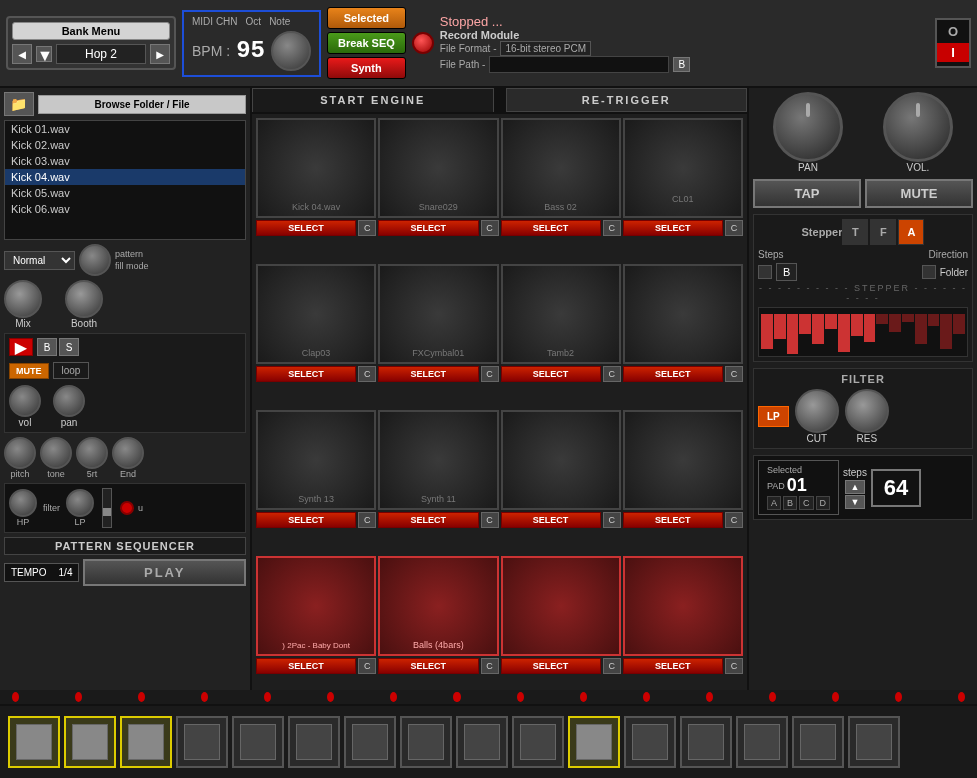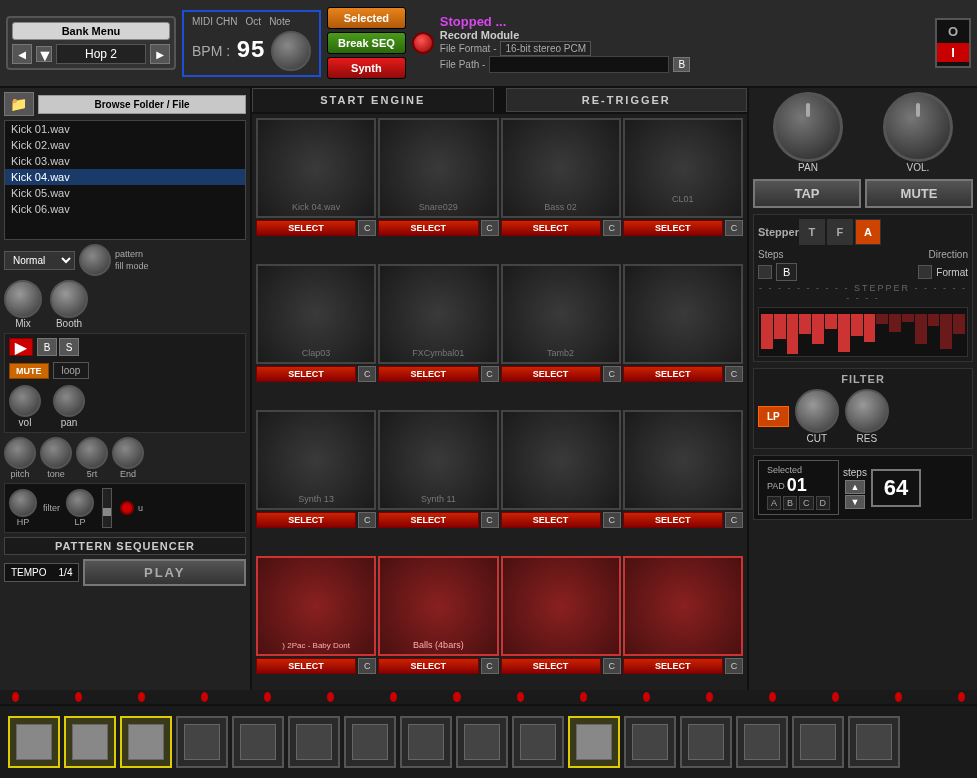--- a/index.html
+++ b/index.html
@@ -117,23 +117,23 @@
       gap: 6px;
       flex: 1;
     }
     .rec-dot {
       width: 22px; height: 22px;
       background: radial-gradient(circle at 40% 35%, #ff5555, #990000);
       border-radius: 50%;
       border: 2px solid #770000;
     }
     .stopped-info {
-      color: #d946ef;
+      color: #fca5a5;
       font-size: 13px;
-      font-weight: bold;
+      font-weight: normal;
     }
     .record-module-label {
       color: #ccc;
       font-size: 11px;
       font-weight: bold;
     }
     .file-format-row {
       display: flex; align-items: center; gap: 4px;
       font-size: 10px; color: #aaa;
     }
@@ -231,21 +231,21 @@
       border-radius: 50%;
       border: 2px solid #555;
     }
     .mode-labels {
       font-size: 9px; color: #aaa;
       display: flex; flex-direction: column;
       gap: 2px;
     }
 
     .mix-booth-section {
-      display: flex; align-items: flex-end; gap: 8px;
+      display: flex; align-items: flex-end; gap: 23px;
     }
     .knob-med {
       width: 38px; height: 38px;
       background: radial-gradient(circle at 40% 35%, #999, #333);
       border-radius: 50%;
       border: 2px solid #555;
     }
     .knob-label { font-size: 10px; color: #ccc; text-align: center; }
 
     .loop-section {
@@ -928,40 +928,40 @@
         <div class="knob-label">VOL.</div>
       </div>
     </div>
 
     <div class="tap-mute-row">
       <div class="tap-btn">TAP</div>
       <div class="mute-big-btn">MUTE</div>
     </div>
 
     <div class="stepper-section">
-      <div style="display:flex;justify-content:flex-start;align-items:center;">
+      <div style="display:flex;justify-content:center;align-items:center;">
         <span class="stepper-label">Stepper</span>
         <div class="tfa-row">
           <div class="tfa-btn t-btn">T</div>
           <div class="tfa-btn f-btn">F</div>
           <div class="tfa-btn a-btn">A</div>
         </div>
       </div>
       <div class="steps-direction">
         <span>Steps</span>
         <span>Direction</span>
       </div>
       <div style="display:flex;justify-content:space-between;align-items:center;margin-top:3px;">
         <div class="steps-control">
           <div class="check-box"></div>
           <span class="steps-val">B</span>
         </div>
         <div class="forward-check">
           <div class="check-box"></div>
-          <span style="font-size:10px;color:#ccc;">Format</span>
+          <span style="font-size:10px;color:#ccc;">Folder</span>
         </div>
       </div>
 
       <div style="font-size:9px;color:#666;text-align:center;margin-top:2px;letter-spacing:2px;">- - - - - - - - - - STEPPER - - - - - - - - - -</div>
 
       <div class="stepper-bars">
         <div class="stepper-bar-group">
           <div class="sbar active" style="height:35px;"></div>
           <div class="sbar active" style="height:25px;"></div>
           <div class="sbar active" style="height:40px;"></div>

